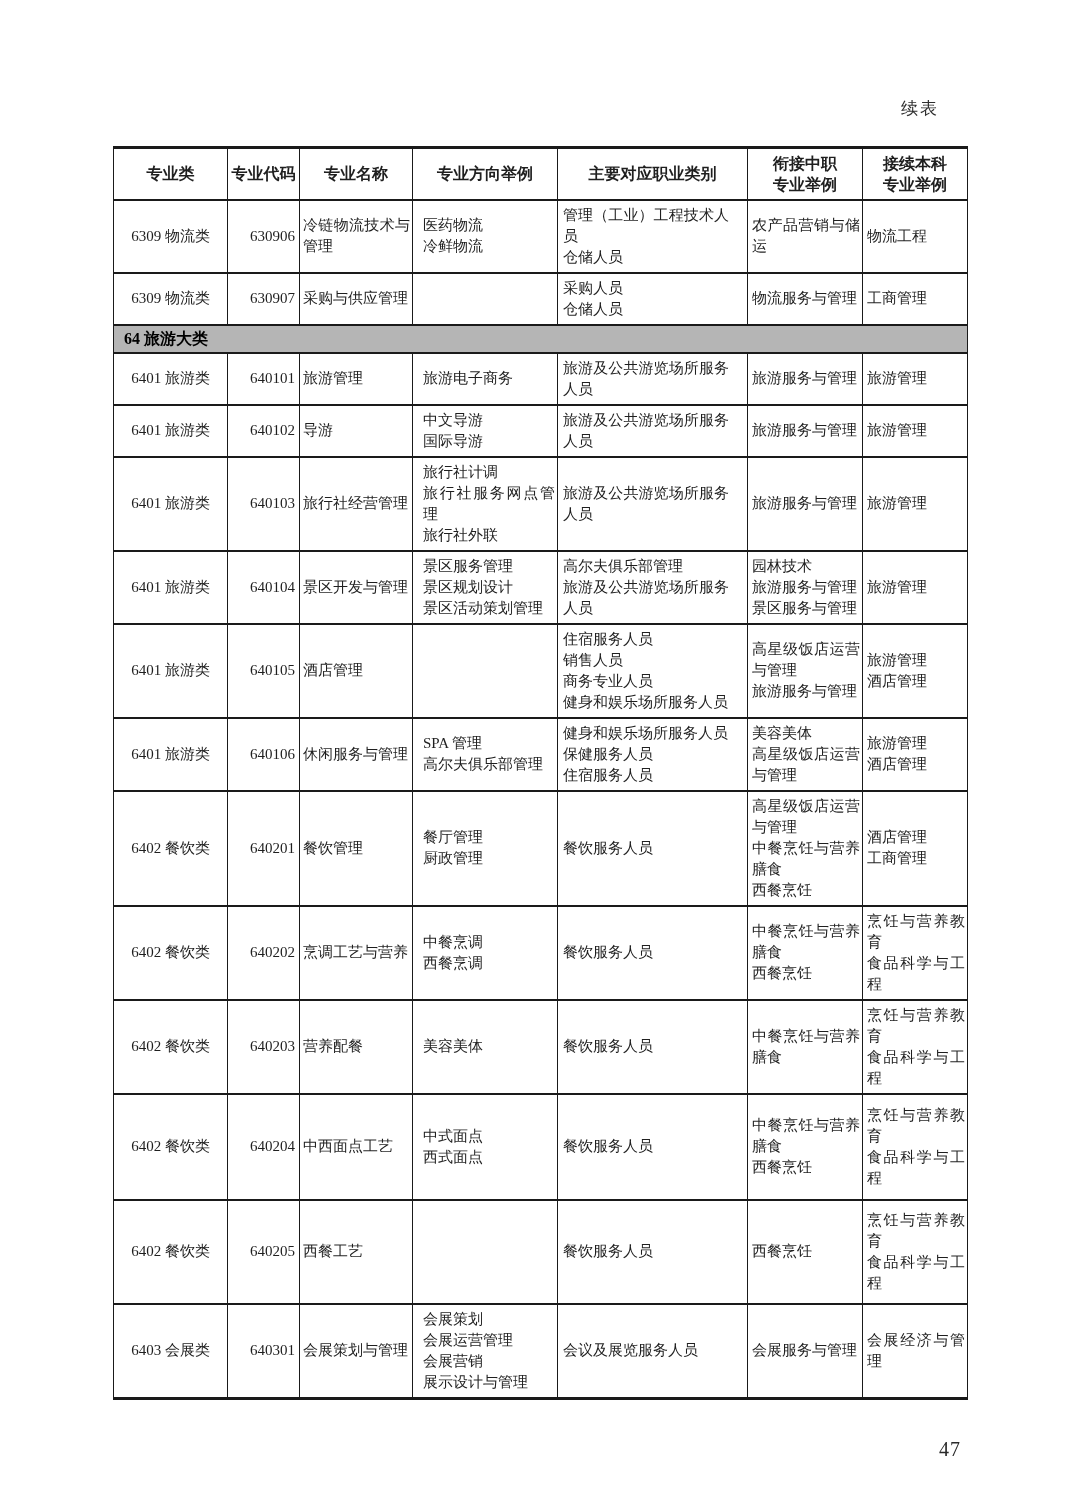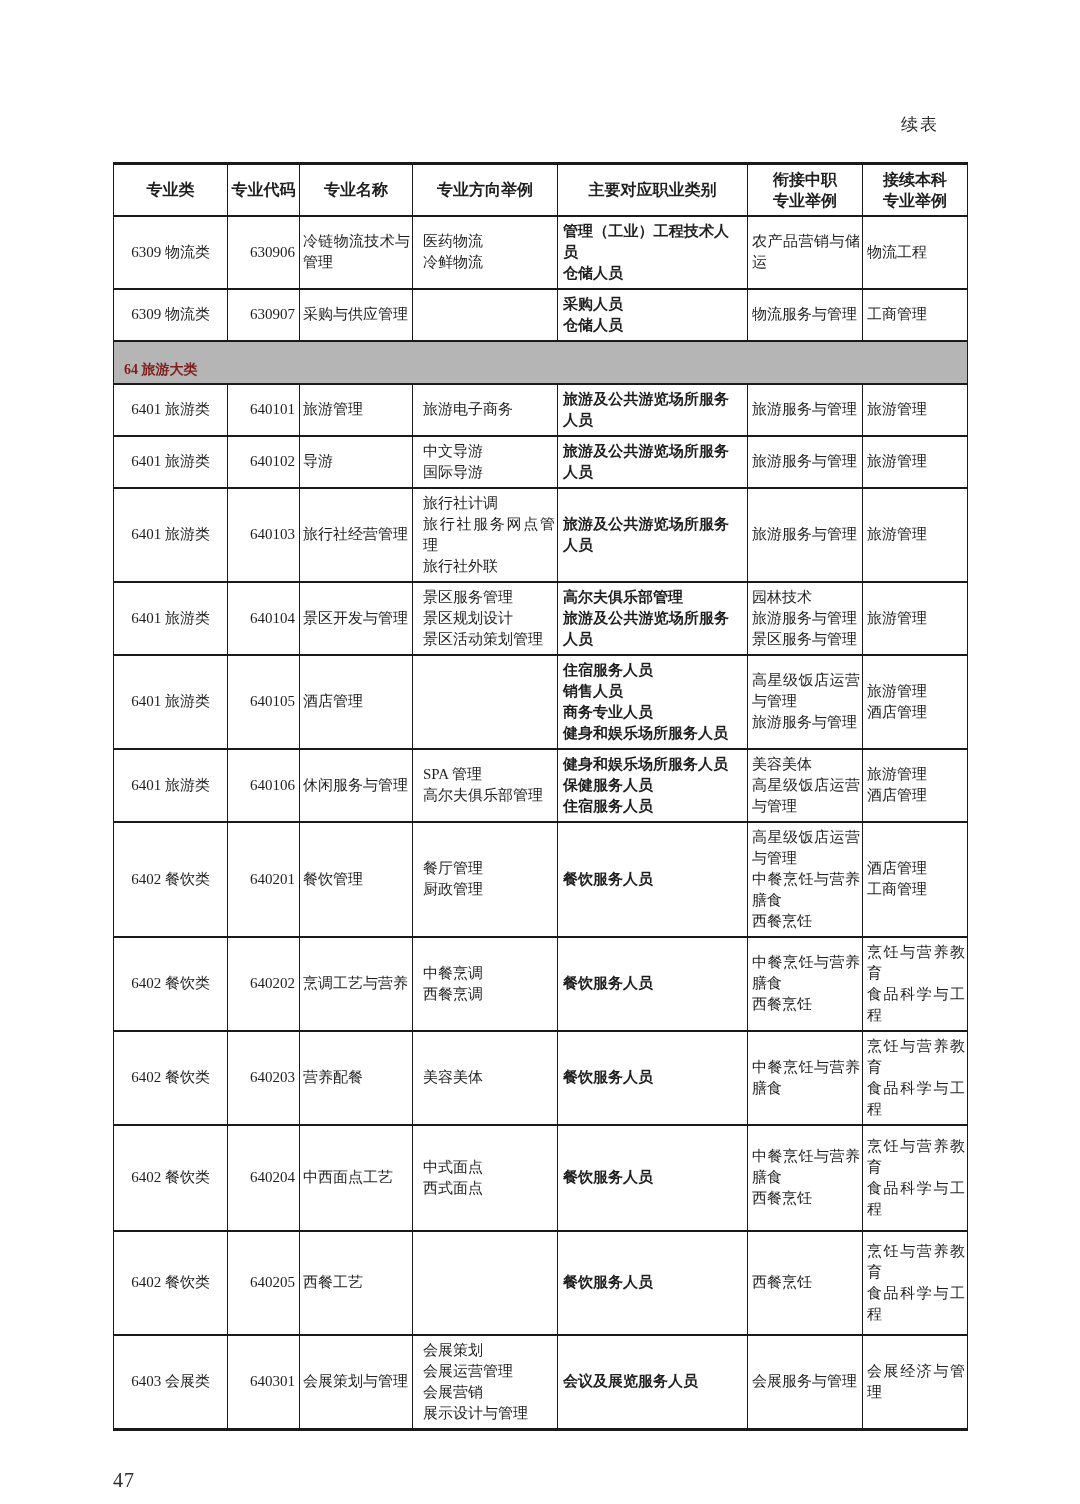--- a/index.html
+++ b/index.html
@@ -9,21 +9,21 @@
   }
   body {
     width: 1080px;
     height: 1504px;
     font-family: "Liberation Serif", "DejaVu Serif", serif;
     color: #1f1f1f;
     overflow: hidden;
   }
   .page {
     width: 854px;
-    margin: 16px auto;
+    margin: 0 auto;
     padding-top: 97px;
     box-sizing: content-box;
   }
   .continued {
     text-align: right;
     font-size: 17px;
     color: #2e2e2e;
     padding-right: 28px;
     margin-bottom: 26px;
     letter-spacing: 2px;
@@ -54,35 +54,35 @@
   }
   td {
     font-size: 15px;
     line-height: 21px;
     padding: 4px;
   }
   td.c-category { text-align: center; }
   td.c-code     { text-align: right; }
   td.c-name     { padding-left: 3px; padding-right: 2px; text-align: justify; }
   td.c-dir      { padding-left: 10px; padding-right: 2px; text-align: justify; }
-  td.c-occ      { padding-left: 5px; padding-right: 18px; text-align: justify; font-weight: bold; }
+  td.c-occ      { padding-left: 5px; padding-right: 18px; text-align: justify; }
   td.c-sec      { padding-left: 4px; padding-right: 2px; text-align: justify; }
   td.c-ug       { padding-left: 4px; padding-right: 2px; text-align: justify; }
   tr.section-row td {
     background: var(--bar-bg, #b5b5b5);
     font-weight: bold;
-    font-size: 14px;
-    color: #7f1d1d;
-    padding: 18px 4px 3px 10px;
+    font-size: 16px;
+    color: #000000;
+    padding: 3px 4px 3px 10px;
     height: 26px;
     text-align: left;
     line-height: 20px;
   }
   .pagenum {
-    text-align: left;
+    text-align: right;
     font-size: 20px;
     color: #2a2a2a;
     margin-top: 38px;
     padding-right: 6px;
     letter-spacing: 1px;
   }
 </style>
 </head>
 <body>
 

